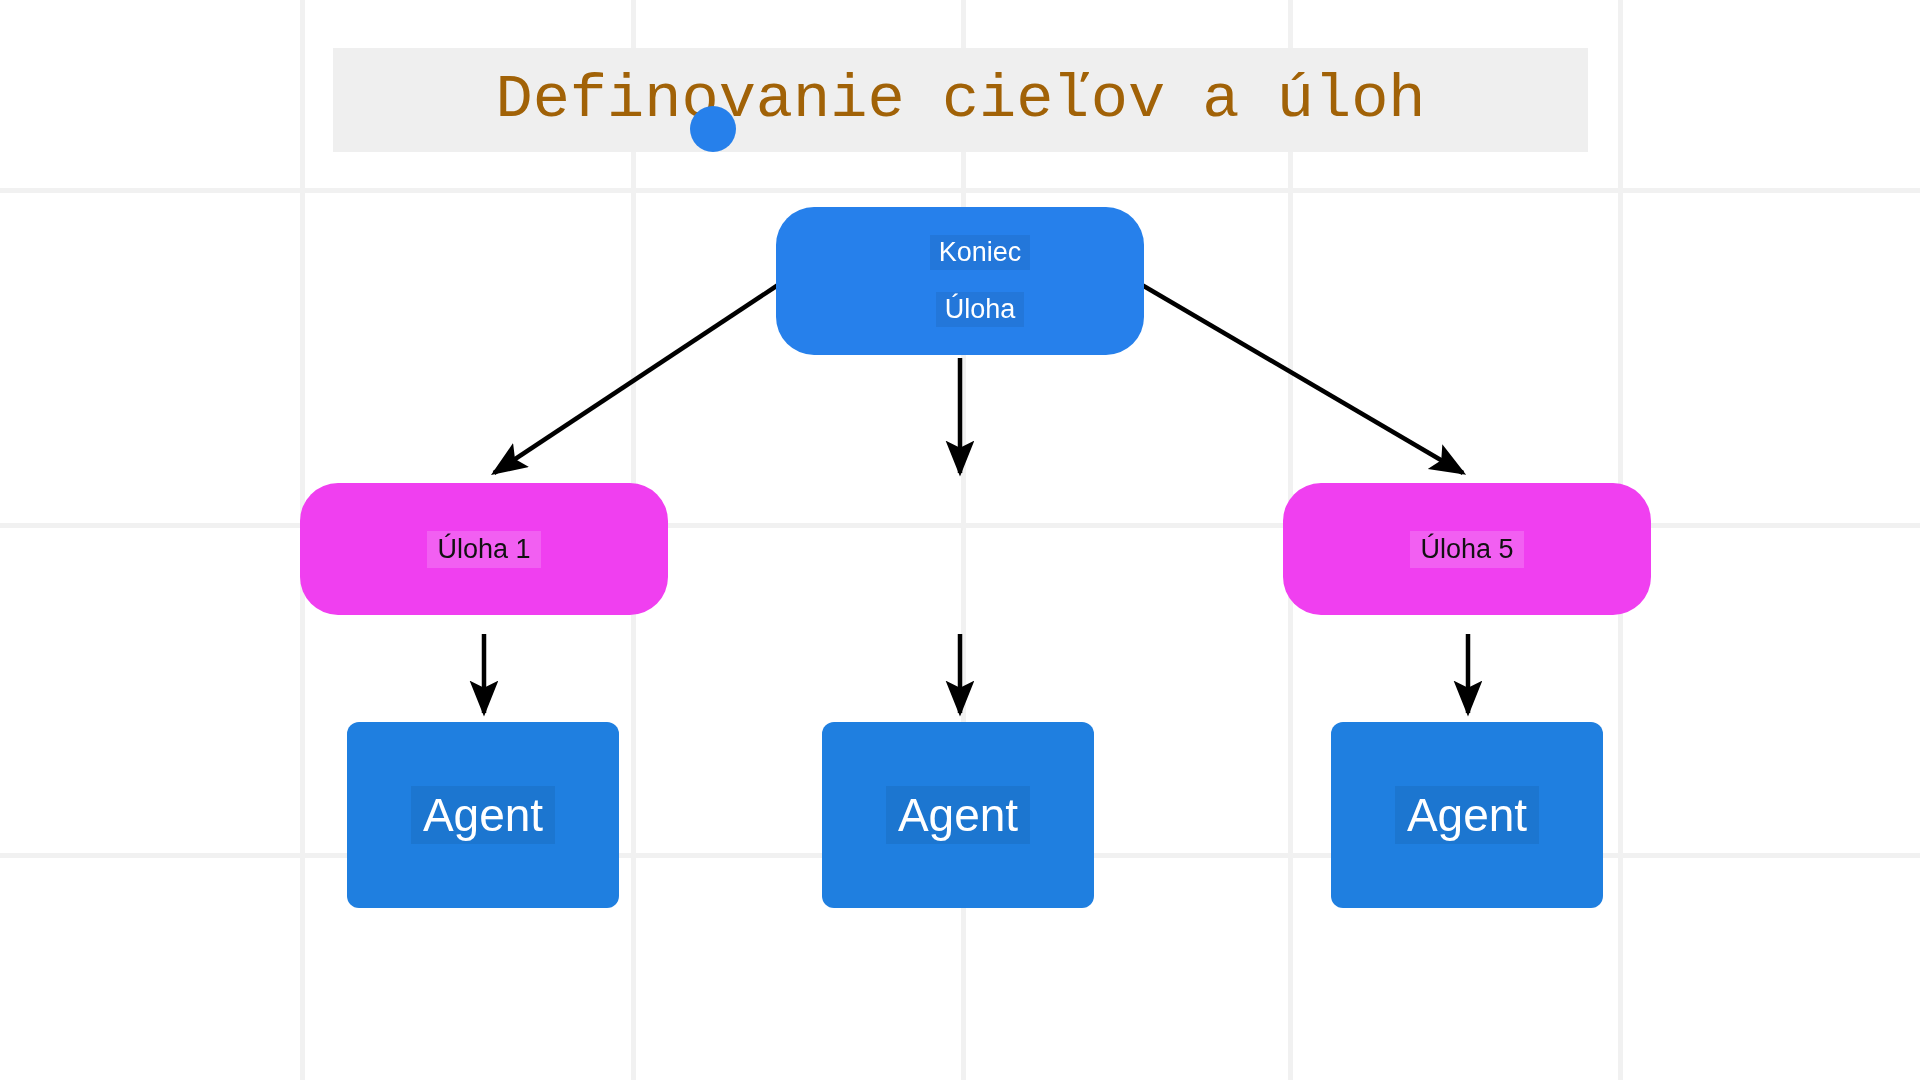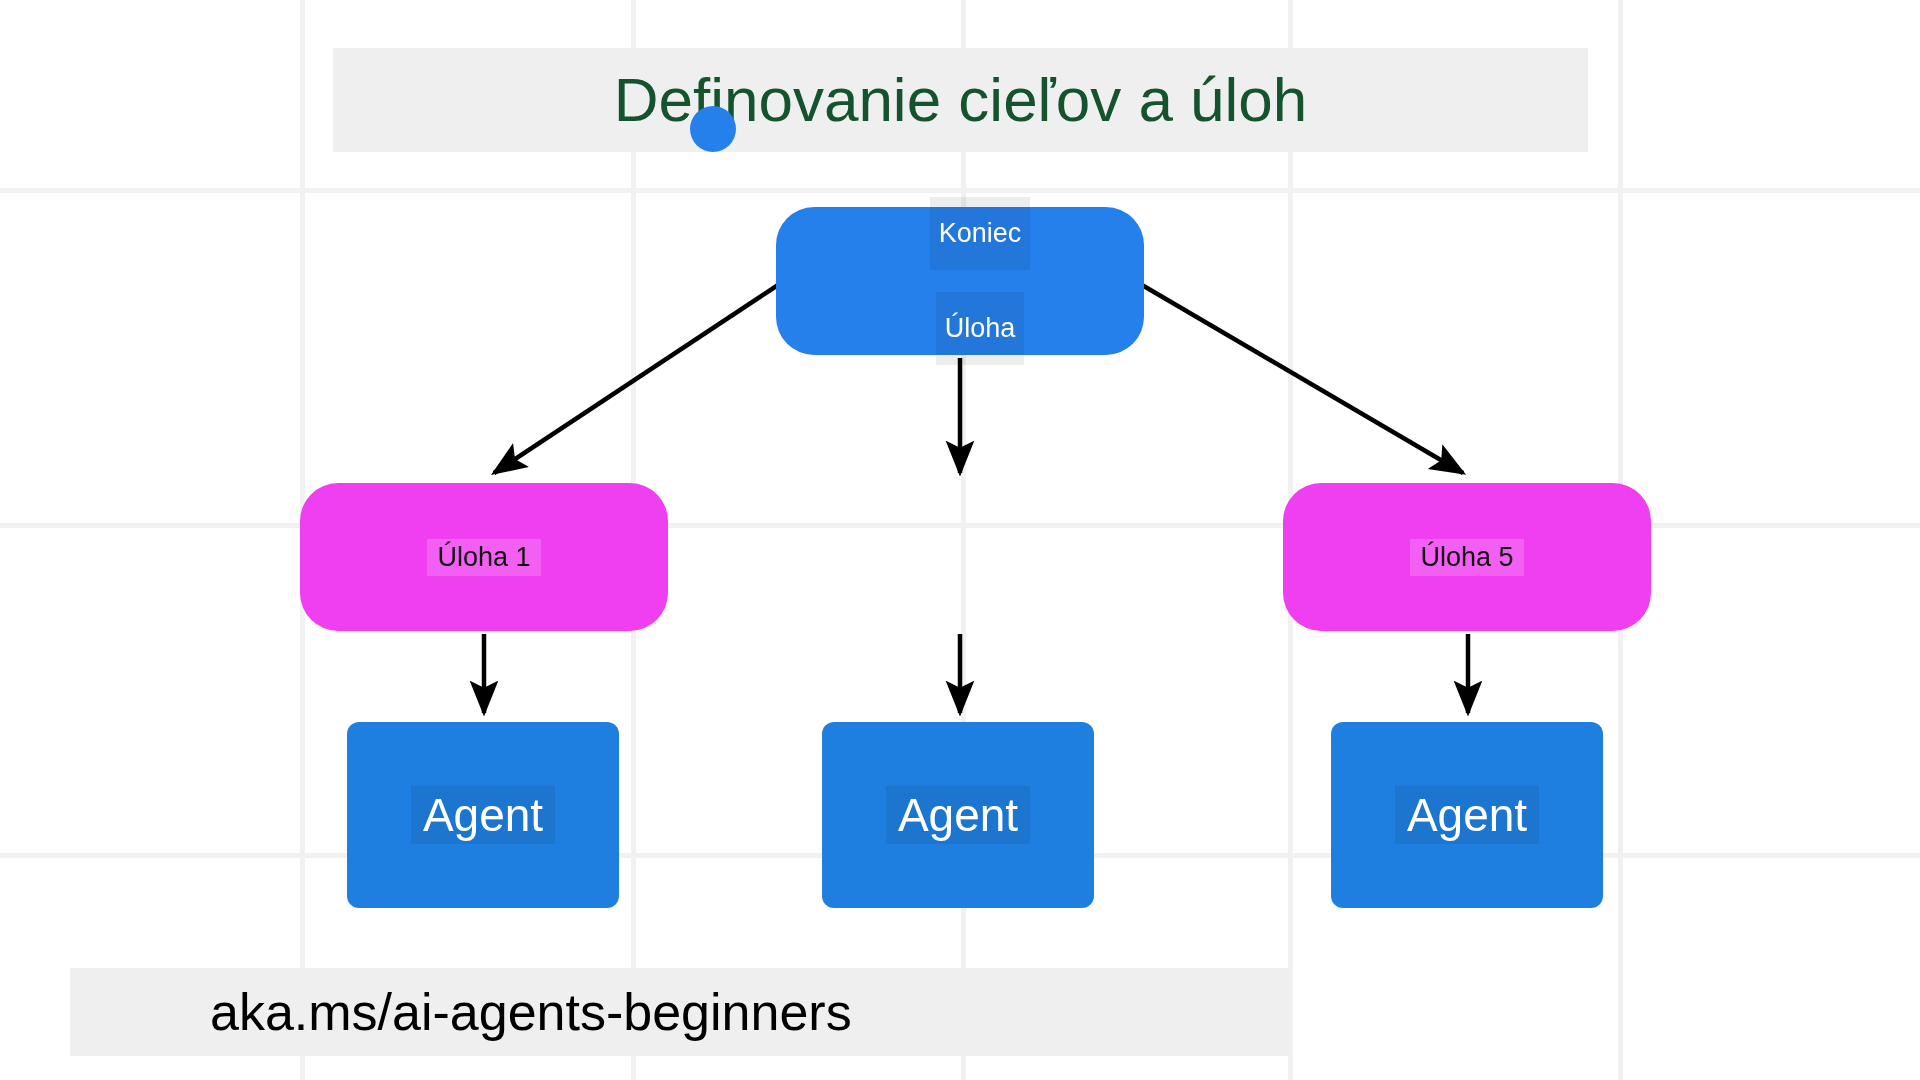--- a/index.html
+++ b/index.html
@@ -58,21 +58,22 @@
     width: 1255px;
     height: 104px;
     justify-content: center;
   }
   #title-text {
     font-size: 62px;
     font-weight: 400;
     letter-spacing: 0px;
     line-height: 1;
     white-space: nowrap;
-    color: #14532d;
+    color: #a16207;
+    font-family: Liberation Mono, monospace;
   }
   #footer-banner {
     left: 70px;
     top: 968px;
     width: 1220px;
     height: 88px;
     justify-content: flex-start;
   }
   #footer-text {
     font-size: 52px;
@@ -111,31 +112,31 @@
     left: 776px;
     top: 207px;
     width: 368px;
     height: 148px;
     gap: 22px;
   }
   .node-goal .label {
     color: #ffffff;
     font-size: 27px;
     line-height: 1;
-    padding: 23px 9px;
+    padding: 4px 9px;
     background: rgba(0, 0, 0, 0.07);
     margin-left: 40px;
   }
 
   .node-task {
     background: #f03ff0;
     border-radius: 38px;
     top: 483px;
     width: 368px;
-    height: 148px;
+    height: 132px;
   }
   .node-task .label {
     color: #111111;
     font-size: 27px;
     line-height: 1;
     padding: 5px 10px;
     background: rgba(255, 255, 255, 0.17);
   }
   #task-1 { left: 300px; }
   #task-2 { left: 776px; }
@@ -226,17 +227,14 @@
   <div id="agent-1" class="node node-agent">
     <span class="label">Agent</span>
   </div>
   <div id="agent-2" class="node node-agent">
     <span class="label">Agent</span>
   </div>
   <div id="agent-3" class="node node-agent">
     <span class="label">Agent</span>
   </div>
 
-  <div id="footer-banner" class="banner">
-    <span id="footer-text">aka.ms/ai-agents-beginners</span>
-  </div>
 
 </div>
 
 </body></html>

